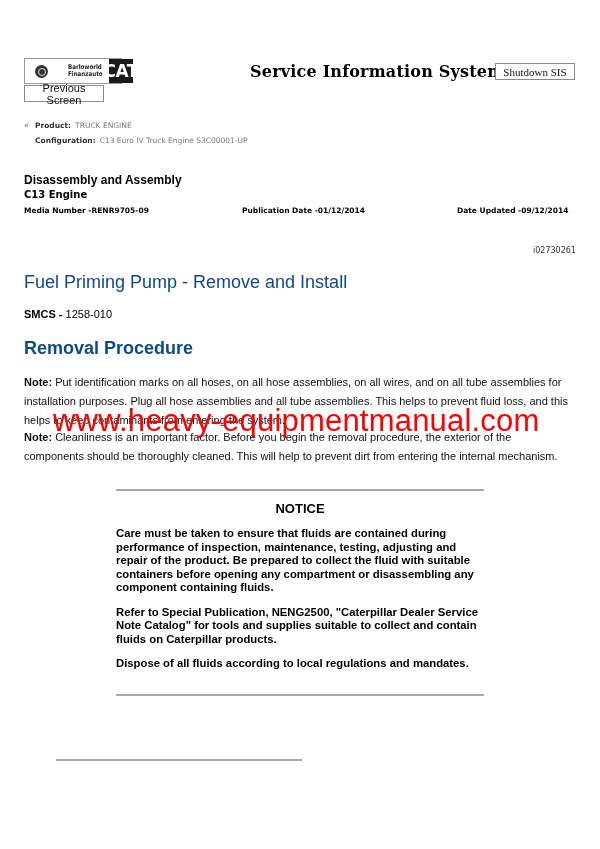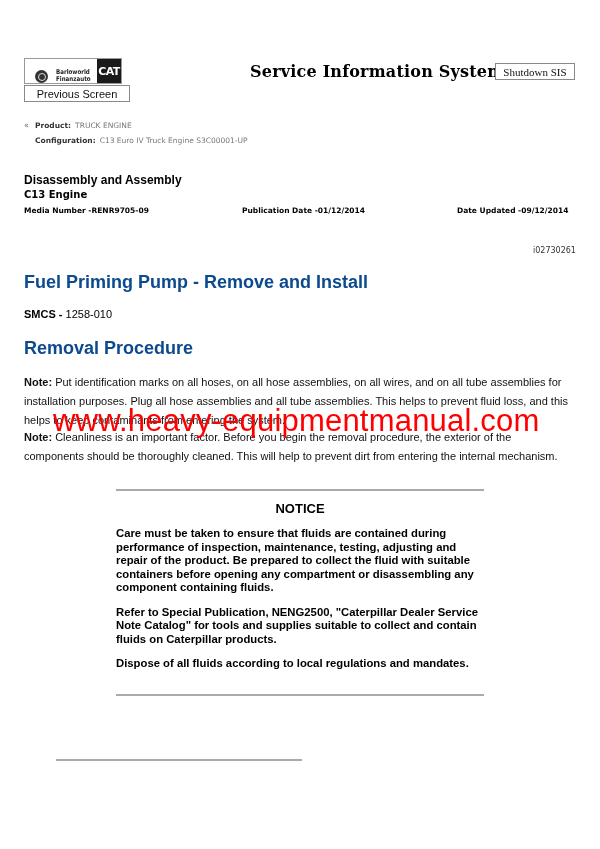--- a/index.html
+++ b/index.html
@@ -1,33 +1,33 @@
 <!DOCTYPE html>
 <html><head>
   <meta charset="utf-8">
   <style>
     html, body { margin: 0; padding: 0; background: #ffffff; }
     body { width: 600px; height: 849px; position: relative; overflow: hidden;
            font-family: "Liberation Sans", sans-serif; color: #000; }
 
     .logo { position: absolute; left: 24px; top: 58px; width: 96px; height: 24px;
             border: 1px solid #999; display: flex; background: #fff; }
-    .logo-left { flex: 1; display: flex; align-items: flex-end; padding-left: 10px; gap: 8px; }
+    .logo-left { flex: 1; display: flex; align-items: center; padding-left: 10px; gap: 20px; }
     .logo-globe { width: 13px; height: 13px; border-radius: 50%; background: #333; position: relative; }
     .logo-globe::after { content: ""; position: absolute; left: 3px; top: 3px; width: 6px; height: 6px;
             border-radius: 50%; border: 1px solid #ddd; }
     .logo-text { font-family: "DejaVu Sans", sans-serif; font-weight: bold; font-size: 6.5px;
             line-height: 7px; color: #222; transform: scaleX(0.85); transform-origin: left; }
     .logo-cat { width: 24px; background: #1a1a1a; color: #fff; font-weight: bold;
-            font-family: "DejaVu Sans", sans-serif; font-size: 11px;
+            font-family: "DejaVu Sans", sans-serif; font-size: 17px;
             display: flex; align-items: center; justify-content: center; letter-spacing: -0.5px; }
 
     .btn { position: absolute; background: #fff; border: 1px solid #8a8a8a;
            font-size: 11px; color: #111; display: flex; align-items: center; justify-content: center; }
-    .btn-prev { left: 24px; top: 85px; width: 106px; height: 17px; }
+    .btn-prev { left: 24px; top: 85px; width: 80px; height: 17px; }
     .btn-shutdown { left: 495px; top: 63px; width: 80px; height: 17px; font-family: Liberation Serif, serif; }
 
     .sis-title { position: absolute; left: 250px; top: 62px;
            font-family: "DejaVu Serif", serif; font-weight: bold; font-size: 16px; letter-spacing: 0.2px; }
 
     .crumbs { position: absolute; left: 24px; top: 119px; font-family: "DejaVu Sans", sans-serif;
            font-size: 7.5px; color: #777; line-height: 14.5px; }
     .crumbs .lbl { color: #333; font-weight: bold; }
     .crumbs .row { display: flex; gap: 4px; }
     .crumbs .row.indent { padding-left: 11px; }
@@ -39,21 +39,21 @@
            font-weight: bold; font-size: 10px; }
     .meta { position: absolute; top: 206px; font-family: "DejaVu Sans", sans-serif;
            font-weight: bold; font-size: 7.5px; text-align: center; }
     .meta-media { left: 24px; }
     .meta-pub { left: 242px; }
     .meta-upd { left: 457px; }
 
     .doc-id { position: absolute; left: 533px; top: 246px; font-family: "DejaVu Sans", sans-serif;
            font-size: 8px; color: #333; }
 
-    .h1 { position: absolute; left: 24px; top: 272px; font-weight: bold; font-size: 18px; color: #0b4a8f; }
+    .h1 { position: absolute; left: 24px; top: 272px; font-weight: normal; font-size: 18px; color: #0b4a8f; }
     .smcs { position: absolute; left: 24px; top: 308px; font-size: 11px; }
     .smcs b { font-weight: bold; }
     .h2 { position: absolute; left: 24px; top: 338px; font-weight: bold; font-size: 18px; color: #0b4a8f; }
 
     .note { position: absolute; left: 24px; width: 548px; font-size: 11px; line-height: 19px; color: #111; }
     .note1 { top: 373px; }
     .note2 { top: 428px; }
     .note b { font-weight: bold; }
 
     .watermark { position: absolute; left: 37px; top: 404px; font-size: 31px; color: #ff0000;

